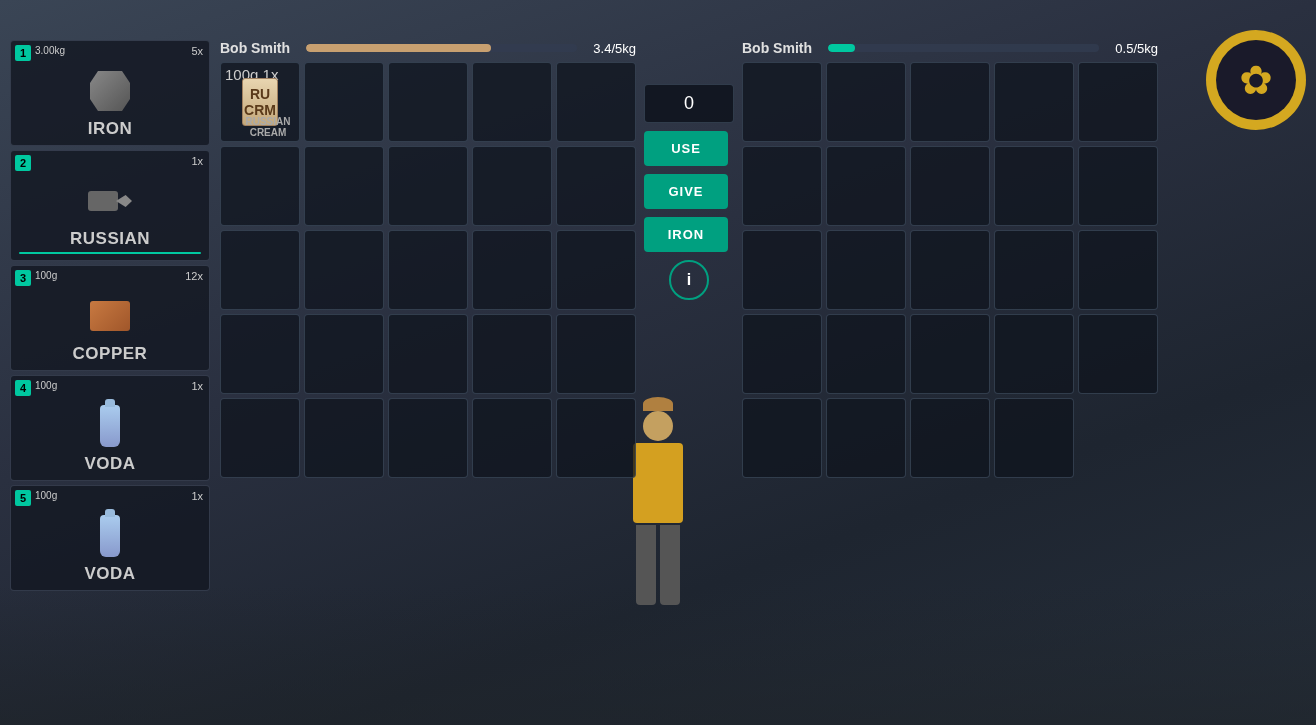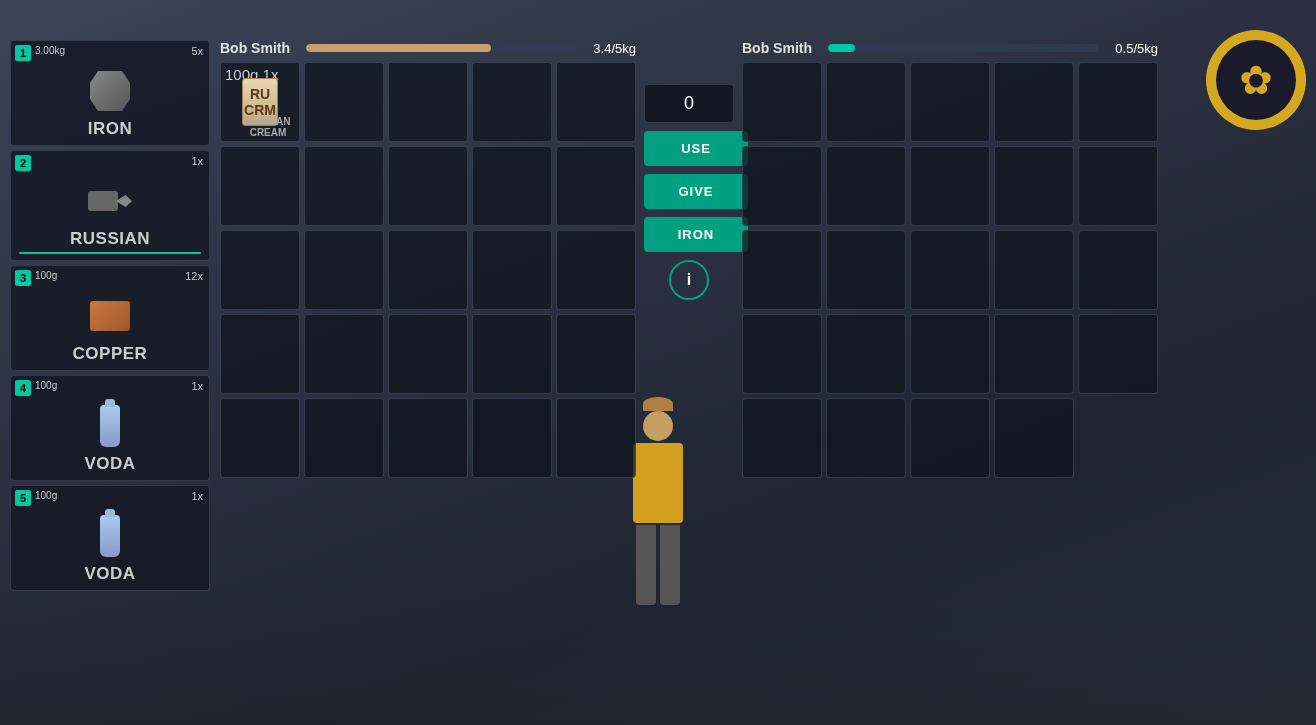--- a/index.html
+++ b/index.html
@@ -215,21 +215,21 @@
     .action-btn {
       background: #00a080;
       border: none;
       color: #fff;
       font-size: 13px;
       font-weight: bold;
       letter-spacing: 1px;
       padding: 10px 0;
       border-radius: 4px;
       cursor: pointer;
-      width: 104px;
+      width: 84px;
       text-align: center;
     }
 
     .info-btn {
       background: transparent;
       border: 2px solid #00a080;
       border-radius: 50%;
       width: 40px;
       height: 40px;
       color: #fff;

